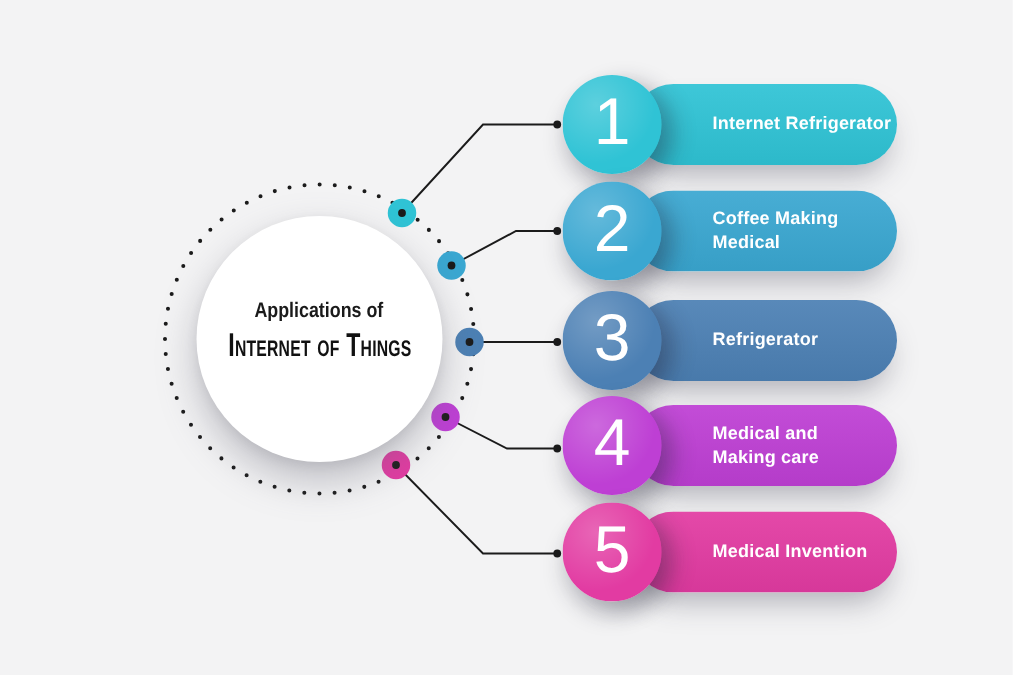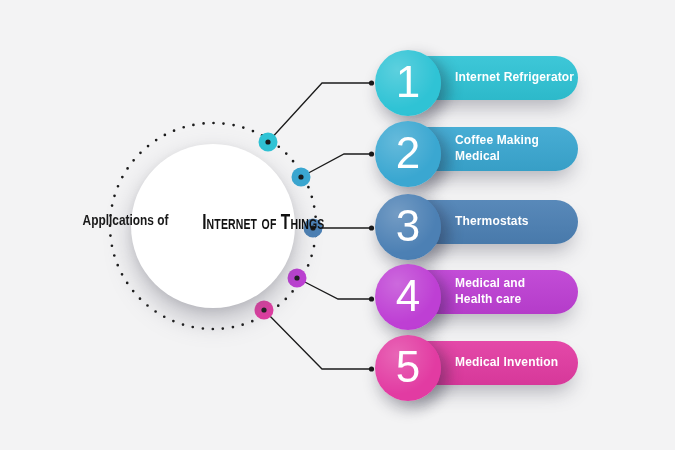--- a/index.html
+++ b/index.html
@@ -10,38 +10,38 @@
     overflow:hidden;
     background:#F3F3F4;
   }
   .overlay{position:absolute;left:0;top:0;width:675px;height:450px;}
 
   
   .center-circle{
     position:absolute;left:131px;top:144px;width:164px;height:164px;
     background:#ffffff;border-radius:50%;
     box-shadow:0 12px 26px rgba(105,105,120,0.40), 0 3px 8px rgba(0,0,0,0.07);
-    display:flex;flex-direction:row;align-items:center;justify-content:center;
+    display:flex;flex-direction:column;align-items:center;justify-content:center;
     padding-bottom:12px;box-sizing:border-box;
     z-index:2;
   }
   .center-title-small{
     font-size:14px;font-weight:bold;color:#1a1a1a;
     transform:scaleX(0.85);white-space:nowrap;
   }
   .center-title-main{
     margin-top:3px;
     font-size:22px;font-weight:bold;color:#111;
     font-variant:small-caps;letter-spacing:0.2px;
     transform:scaleX(0.70);white-space:nowrap;
   }
 
   
   .bar{
-    position:absolute;left:402px;width:176px;height:44px;border-radius:27px;
+    position:absolute;left:422px;width:176px;height:54px;border-radius:27px;
     background:
       linear-gradient(rgba(255,255,255,0.07), rgba(0,0,0,0.05)),
       linear-gradient(var(--c), var(--c));
     box-shadow:0 12px 20px -6px rgba(50,50,70,0.35);
     z-index:3;
   }
   .bar-label{
     position:absolute;left:53px;right:3px;top:50%;
     transform:translateY(-50%);
     color:#fff;font-size:12px;font-weight:bold;line-height:1.3;
@@ -117,31 +117,31 @@
       <div class="bar-label">Coffee Making
 Medical</div>
     </div>
     <div class="numcircle" style="top:121px">
       <span>2</span>
     </div>
   </div>
 
   <div style="--c: #4C80B4;">
     <div class="bar" style="top:200px">
-      <div class="bar-label">Thermostats</div>
+      <div class="bar-label">Refrigerator</div>
     </div>
     <div class="numcircle" style="top:194px">
       <span>3</span>
     </div>
   </div>
 
   <div style="--c: #BE3FD4;">
     <div class="bar" style="top:270px">
       <div class="bar-label">Medical and
-Health care</div>
+Making care</div>
     </div>
     <div class="numcircle" style="top:264px">
       <span>4</span>
     </div>
   </div>
 
   <div style="--c: #E23BA2;">
     <div class="bar" style="top:341px">
       <div class="bar-label">Medical Invention</div>
     </div>

